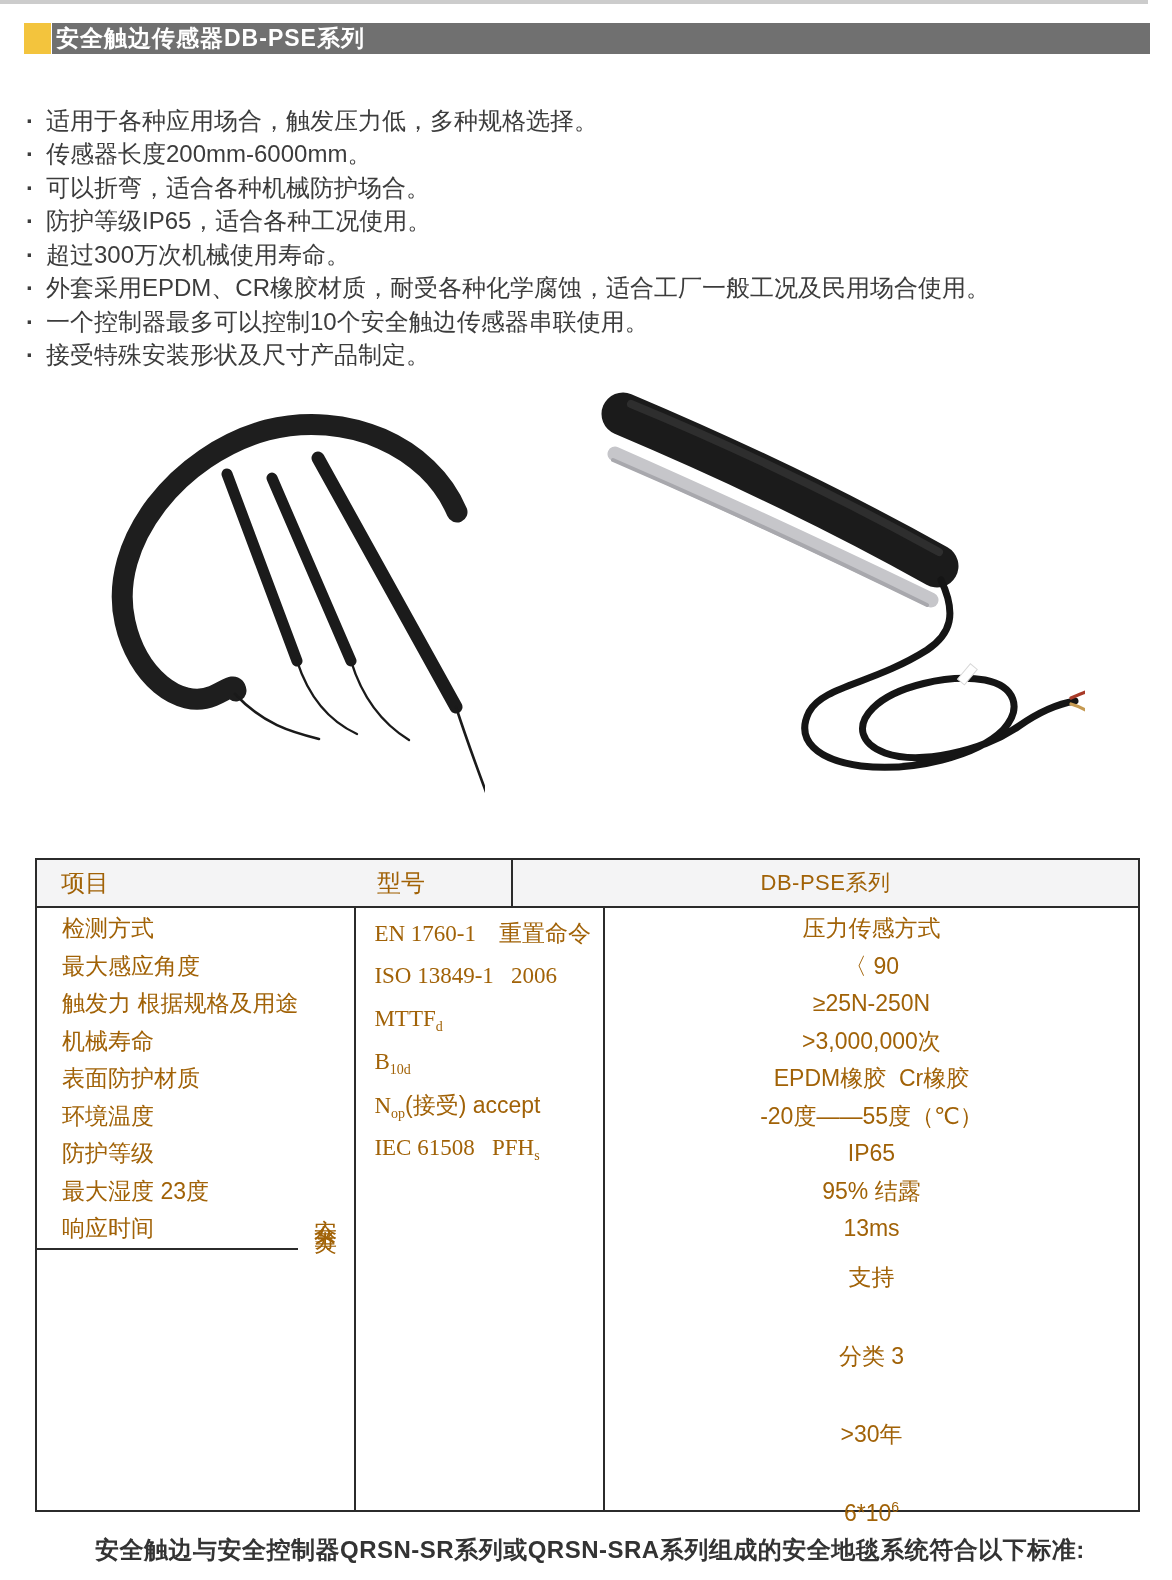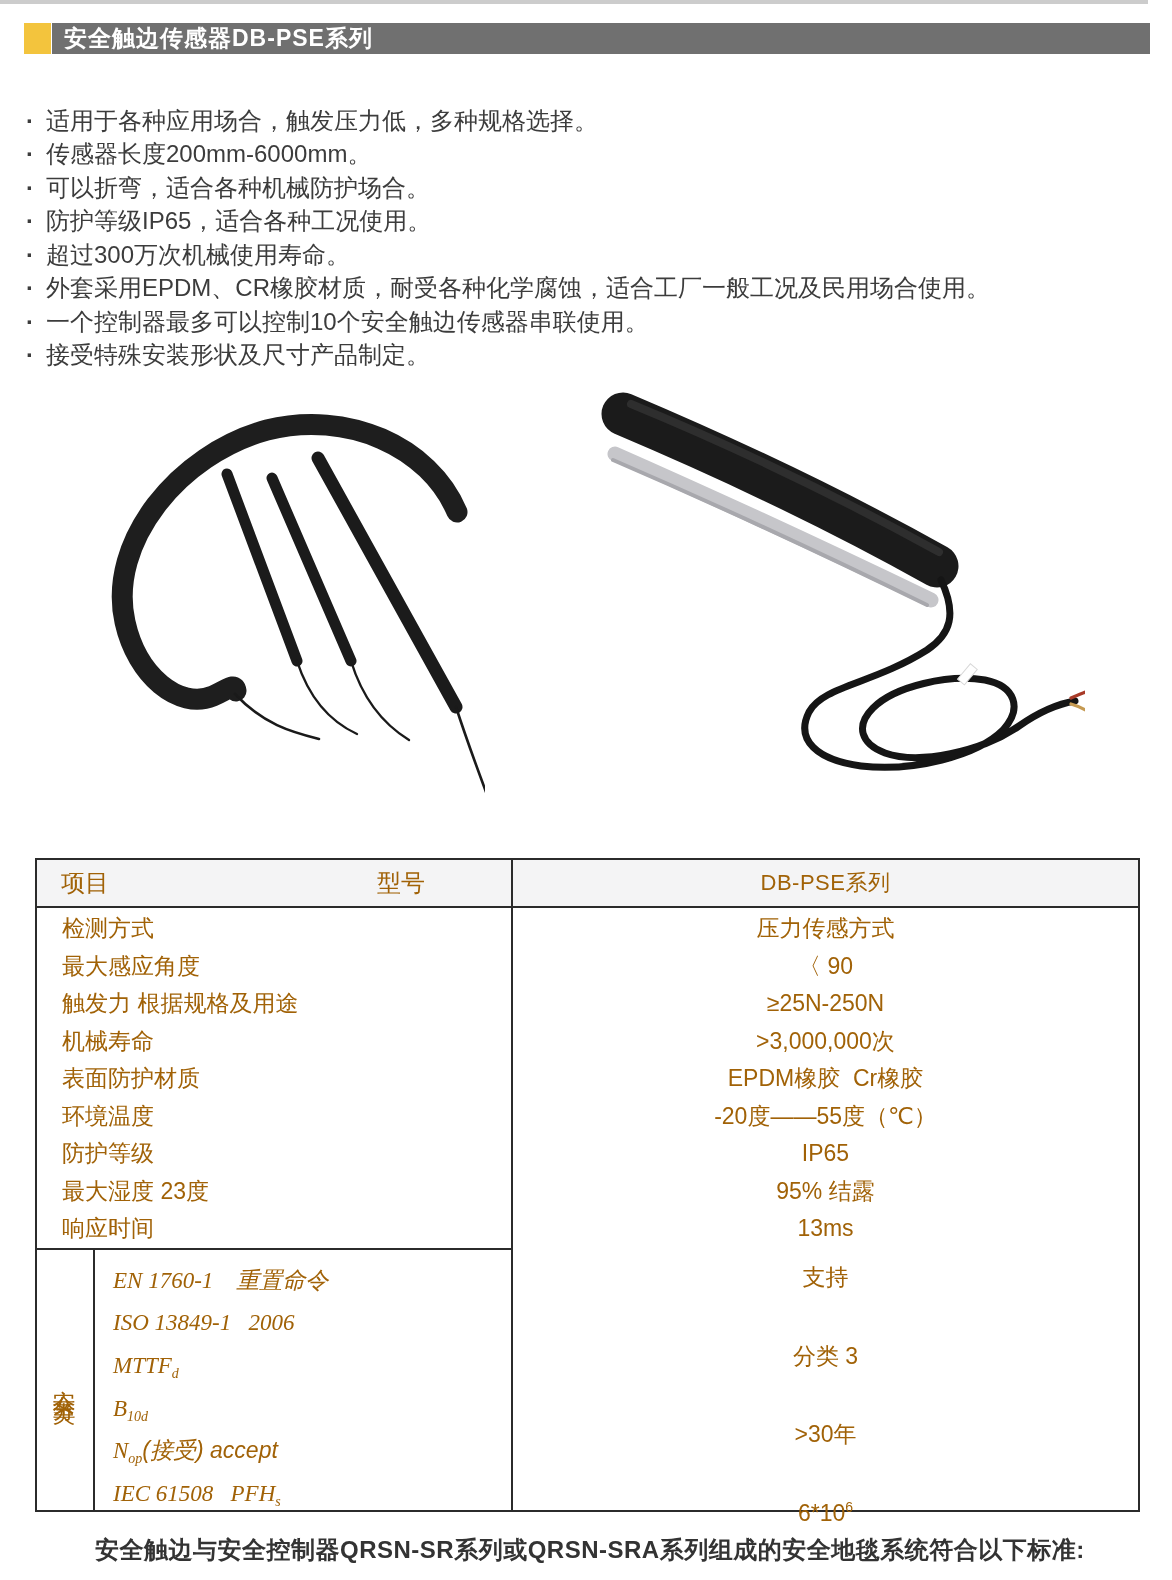--- a/index.html
+++ b/index.html
@@ -8,21 +8,21 @@
     font-family:"Liberation Sans","DejaVu Sans",sans-serif;color:#2e2e2e;
     -webkit-font-smoothing:antialiased;
   }
   .page{position:absolute;inset:0;overflow:hidden;}
   .top-rule{position:absolute;left:0;top:0;width:1148px;height:4px;background:#cccccc;}
 
   
   .sec-header{position:absolute;left:24px;top:23px;width:1126px;height:31px;display:flex;}
   .accent{width:27px;height:31px;background:#F3C43D;flex:none;}
   .title-bar{flex:1;margin-left:1px;background:#707070;display:flex;align-items:center;}
-  .title-bar span{color:#ffffff;font-size:23px;font-weight:bold;padding-left:12px;letter-spacing:1px;}
+  .title-bar span{color:#ffffff;font-size:23px;font-weight:bold;padding-left:4px;letter-spacing:1px;}
 
   
   .features{position:absolute;left:26px;top:104px;margin:0;padding:0;list-style:none;}
   .features li{display:flex;height:33.5px;align-items:center;font-size:24px;color:#3c3c3c;font-weight:500;}
   .features .mk{width:20px;text-align:left;font-weight:bold;}
 
   
   .img-left{position:absolute;left:85px;top:372px;}
   .img-right{position:absolute;left:565px;top:368px;}
 
@@ -32,28 +32,28 @@
     border:2px solid #2b2b2b;box-sizing:border-box;display:flex;flex-direction:column;
     font-size:23px;color:#a16207;
   }
   .t-header{height:48px;flex:none;background:#f4f4f5;border-bottom:2px solid #2b2b2b;display:flex;box-sizing:border-box;}
   .h-left{width:476px;flex:none;border-right:2px solid #2b2b2b;box-sizing:border-box;display:flex;align-items:center;}
   .h-item{margin-left:24px;font-size:24px;}
   .h-model{margin-left:auto;margin-right:86px;font-size:24px;}
   .h-right{flex:1;display:flex;align-items:center;justify-content:center;font-size:22px;letter-spacing:.5px;}
 
   .t-body{flex:1;display:flex;min-height:0;}
-  .b-left{width:476px;flex:none;border-right:2px solid #2b2b2b;box-sizing:border-box;display:flex;flex-direction:column;}
+  .b-left{width:568px;flex:none;border-right:2px solid #2b2b2b;box-sizing:border-box;display:flex;}
   .main-labels{height:342px;flex:none;border-bottom:2px solid #2b2b2b;box-sizing:border-box;display:flex;flex-direction:column;padding-top:2px;}
   .row-label{height:37.5px;display:flex;align-items:center;padding-left:25px;}
   .safety{flex:1;display:flex;min-height:0;}
   .safety-label-cell{width:58px;flex:none;border-right:2px solid #2b2b2b;box-sizing:border-box;display:flex;align-items:center;justify-content:center;}
   .safety-label-cell span{writing-mode:vertical-lr;font-size:23px;letter-spacing:4px;font-weight:500;}
   .safety-items{flex:1;display:flex;flex-direction:column;padding-left:18px;padding-top:4px;}
-  .safety-item{height:43px;display:flex;align-items:flex-end;font-style:italic;}
+  .safety-item{height:43px;display:flex;align-items:center;}
   .safety-item .txt{font-family:"Liberation Serif","DejaVu Serif",serif;font-size:23px;white-space:pre;}
   .safety-item .txt .acc{font-family:"Liberation Sans",sans-serif;}
 
   .b-right{flex:1;display:flex;flex-direction:column;min-height:0;}
   .main-values{height:344px;flex:none;display:flex;flex-direction:column;padding-top:2px;}
   .value-row{height:37.5px;display:flex;align-items:center;justify-content:center;white-space:pre;}
   .safety-values{flex:1;display:flex;flex-direction:column;padding-top:2px;gap:35px;}
   .safety-value{height:43.5px;display:flex;align-items:center;justify-content:center;white-space:pre;}
 
   .sub{font-size:14px;vertical-align:-5px;}

